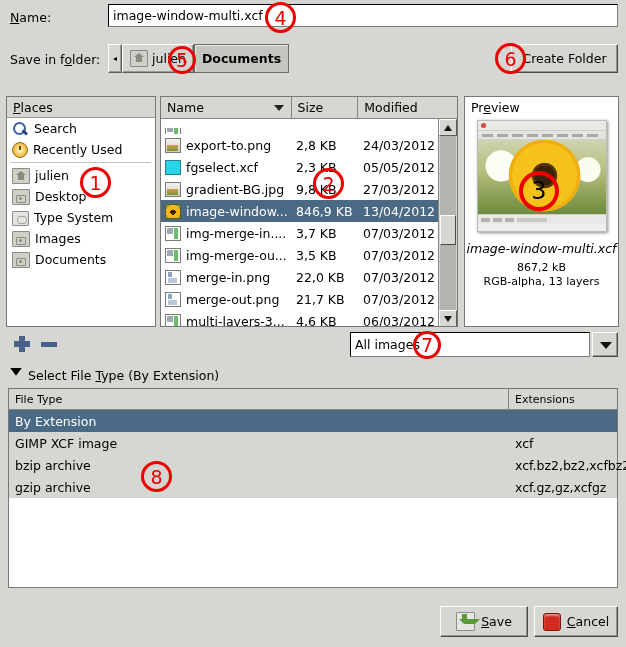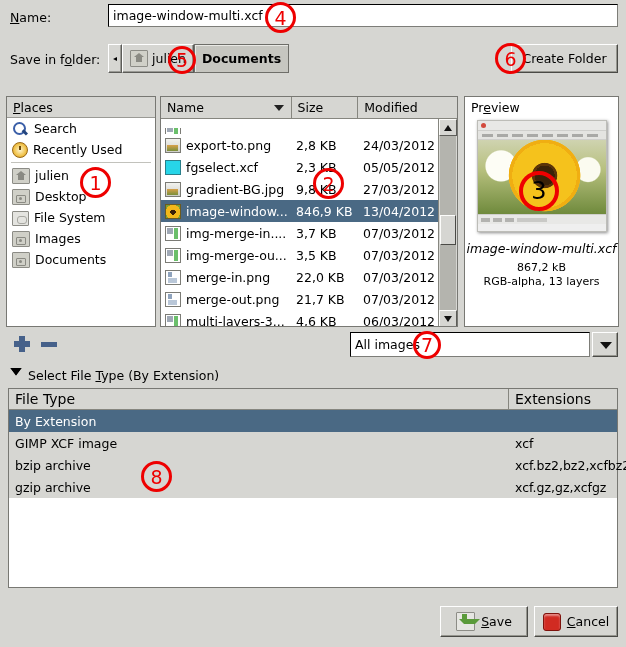--- a/index.html
+++ b/index.html
@@ -343,21 +343,21 @@
     border: 1px solid #787873;
     box-sizing: border-box;
   }
   #ft-header { display:flex; height: 21px; }
   .ft-col {
     box-sizing:border-box;
     background:#d6d6d2;
     border-right: 1px solid #86867f;
     border-bottom: 1px solid #86867f;
     display:flex; align-items:center; padding-left:6px;
-    font-size:14px; cursor: default;
+    font-size:11px; cursor: default;
   }
   .ft-c1 { width: 500px; }
   .ft-c2 { width: 108px; border-right: none; }
   .ft-row { display:flex; height: 22px; align-items:center; font-size: 12.5px;
             background: #d6d6d2; cursor: default; }
   .ft-row.sel { background: #4a6984; color: #fff; }
   .ft-r1 { width: 500px; padding-left: 6px; box-sizing: border-box; }
   .ft-r2 { width: 108px; padding-left: 6px; box-sizing: border-box; }
 
   
@@ -446,21 +446,21 @@
   <div class="place-item">
     <span class="pl-ico ico-folder home"></span>
     <span>julien</span>
   </div>
   <div class="place-item">
     <span class="pl-ico ico-folder cam"></span>
     <span>Desktop</span>
   </div>
   <div class="place-item">
     <span class="pl-ico ico-disk"></span>
-    <span>File System</span>
+    <span>Type System</span>
   </div>
   <div class="place-item">
     <span class="pl-ico ico-folder cam"></span>
     <span>Images</span>
   </div>
   <div class="place-item">
     <span class="pl-ico ico-folder cam"></span>
     <span>Documents</span>
   </div>
 </div>

